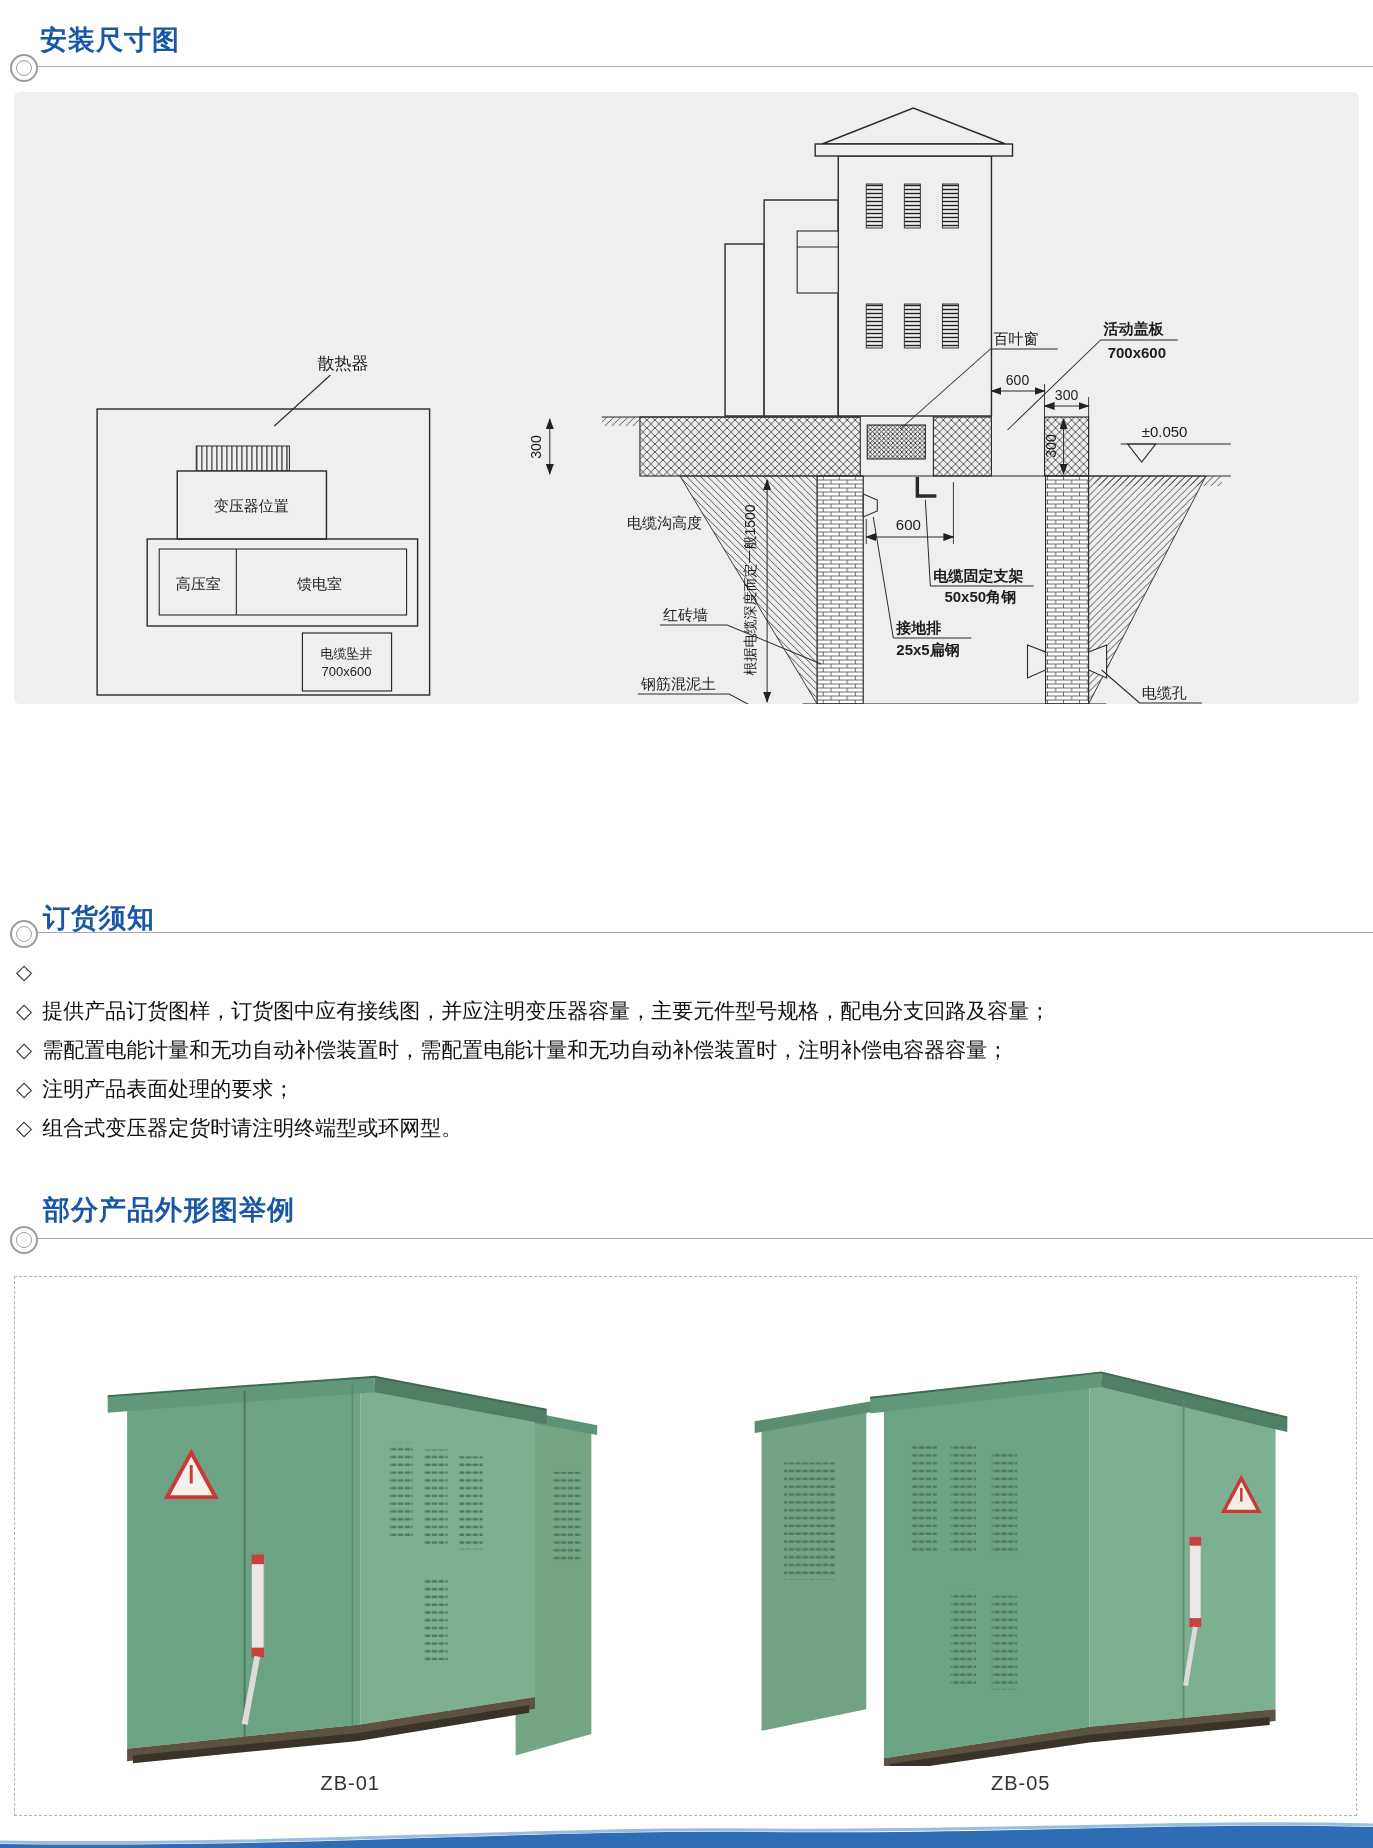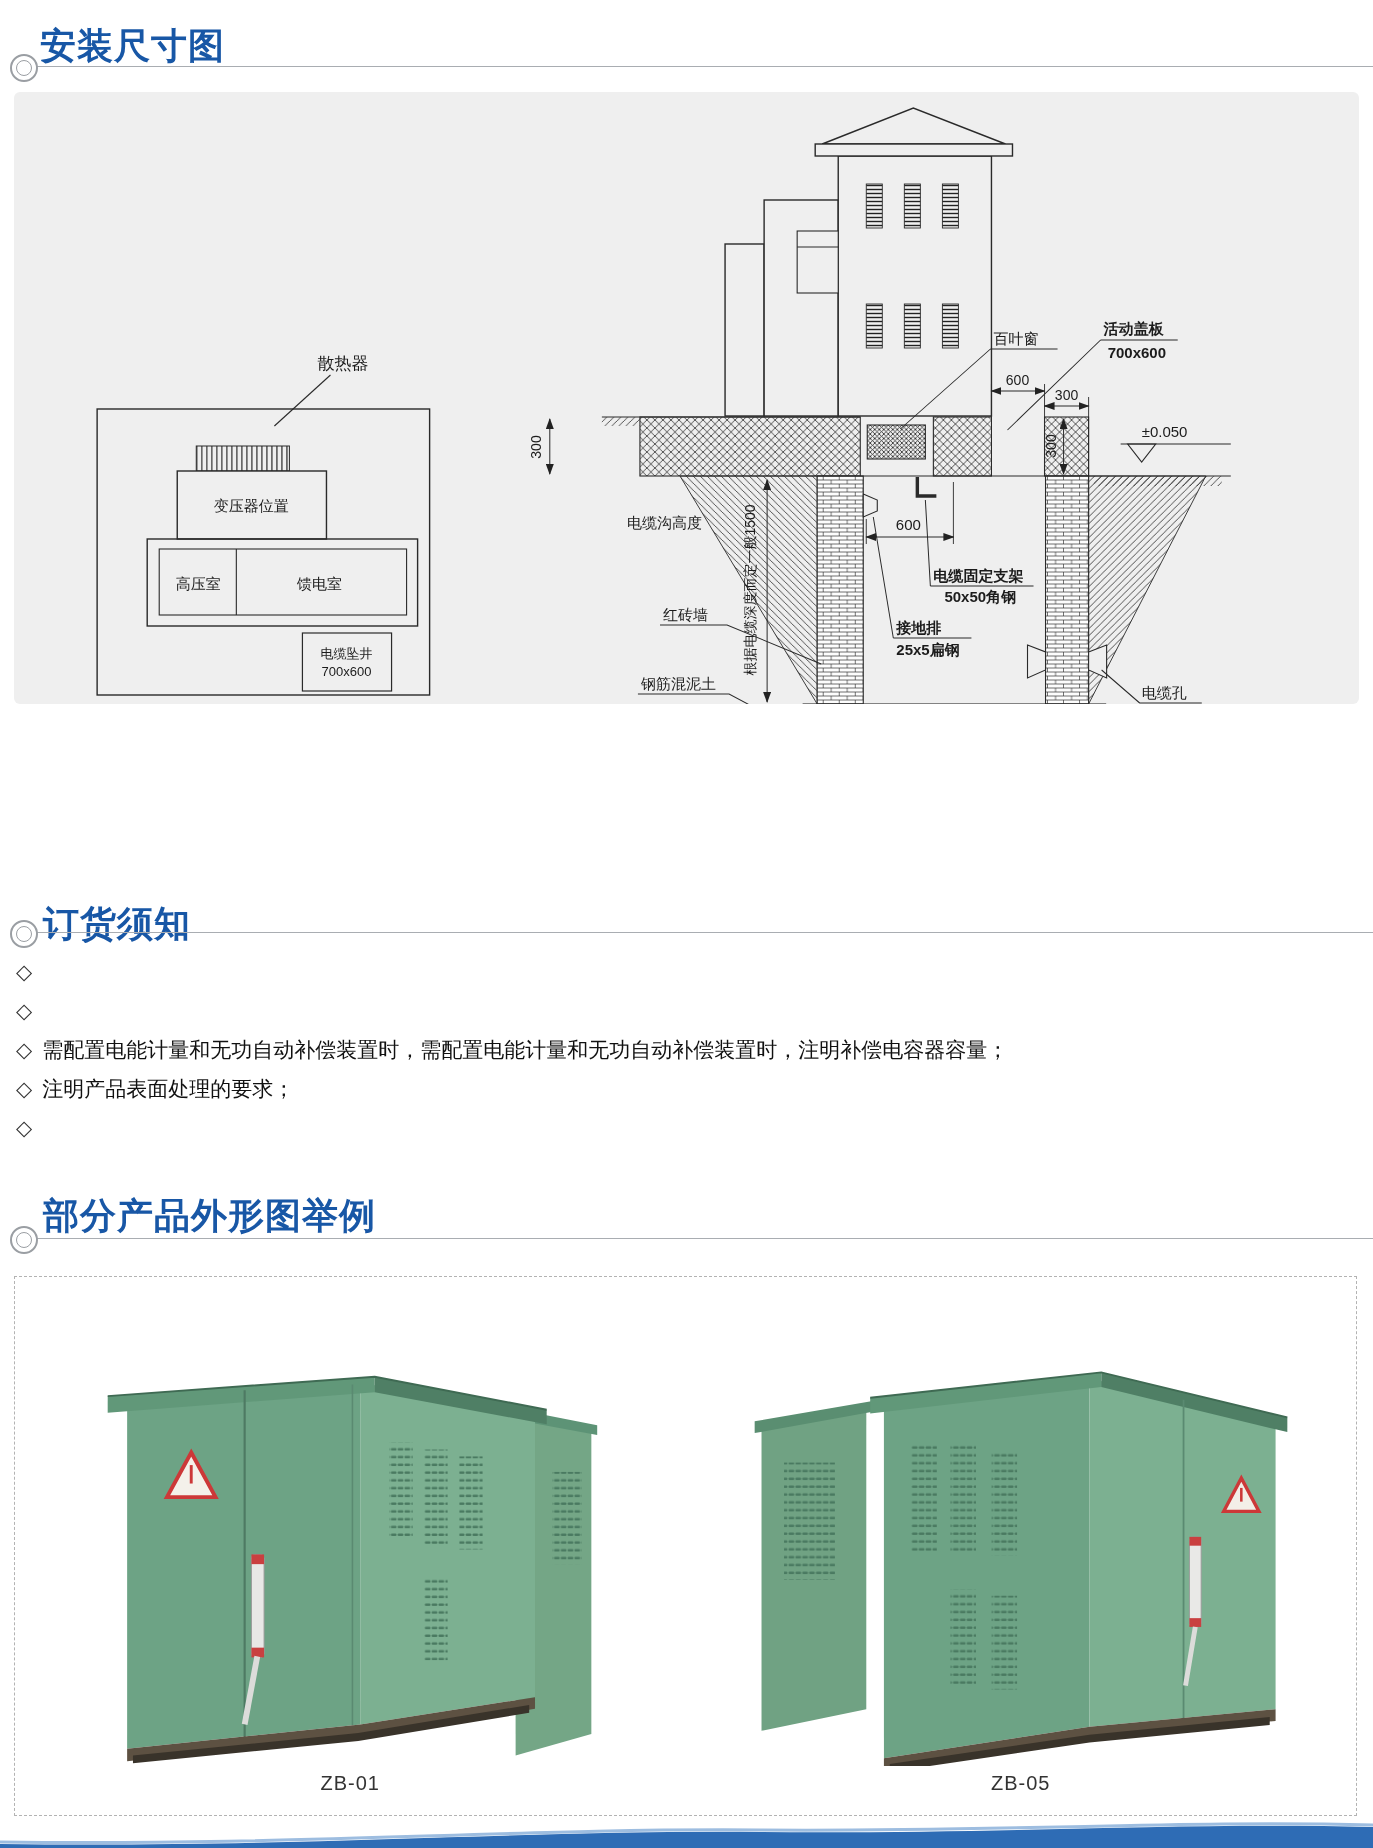--- a/index.html
+++ b/index.html
@@ -1,18 +1,18 @@
 <!DOCTYPE html>
 <html><head>
 <meta charset="utf-8">
 <style>
   html,body{margin:0;padding:0;background:#fff;}
   #page{position:relative;width:1373px;height:1848px;background:#fff;overflow:hidden;
         font-family:"Liberation Sans",sans-serif;color:#1a1a1a;}
-  .sec-title{position:absolute;font-size:36px;font-weight:bold;color:#1857A6;letter-spacing:1px;}
+  .sec-title{position:absolute;font-size:27px;font-weight:bold;color:#1857A6;letter-spacing:1px;}
   .rule{position:absolute;height:1px;background:#a9adb2;left:22px;right:0;}
   .dot{position:absolute;width:24px;height:24px;border:2px solid #9a9ea3;border-radius:50%;
        background:#fff;left:10px;display:flex;align-items:center;justify-content:center;z-index:2;}
   .dot::after{content:"";width:14px;height:14px;border:1px solid #9a9ea3;border-radius:50%;}
   #panel{position:absolute;top:92px;left:14px;width:1345px;height:612px;background:#efefef;border-radius:6px;}
   #notes-list{position:absolute;top:952px;left:16px;width:1340px;margin:0;padding:0;list-style:none;}
   #notes-list li{display:flex;gap:10px;font-size:21px;line-height:39px;color:#111;}
   .diamond{font-size:21px;color:#333;}
   #gallery{position:absolute;top:1276px;left:14px;width:1343px;height:540px;border:1px dashed #b3b3b3;
            display:flex;align-items:stretch;box-sizing:border-box;}
@@ -186,31 +186,33 @@
   <div class="sec-title" style="top:888px;left:43px;margin-top:12px;">订货须知</div>
   <div class="rule" style="top:932px;"></div>
   <div class="dot" style="top:920px;"></div>
 
   <ul id="notes-list">
     <li>
       <span class="diamond">◇</span>
     </li>
     <li>
       <span class="diamond">◇</span>
+      <span>提供产品订货图样，订货图中应有接线图，并应注明变压器容量，主要元件型号规格，配电分支回路及容量；</span>
     </li>
     <li>
       <span class="diamond">◇</span>
       <span>需配置电能计量和无功自动补偿装置时，需配置电能计量和无功自动补偿装置时，注明补偿电容器容量；</span>
     </li>
     <li>
       <span class="diamond">◇</span>
       <span>注明产品表面处理的要求；</span>
     </li>
     <li>
       <span class="diamond">◇</span>
+      <span>组合式变压器定货时请注明终端型或环网型。</span>
     </li>
   </ul>
 
   <div class="sec-title" style="top:1192px;left:43px;">部分产品外形图举例</div>
   <div class="rule" style="top:1238px;"></div>
   <div class="dot" style="top:1226px;"></div>
 
   <div id="gallery">
 
     <div class="figure">

